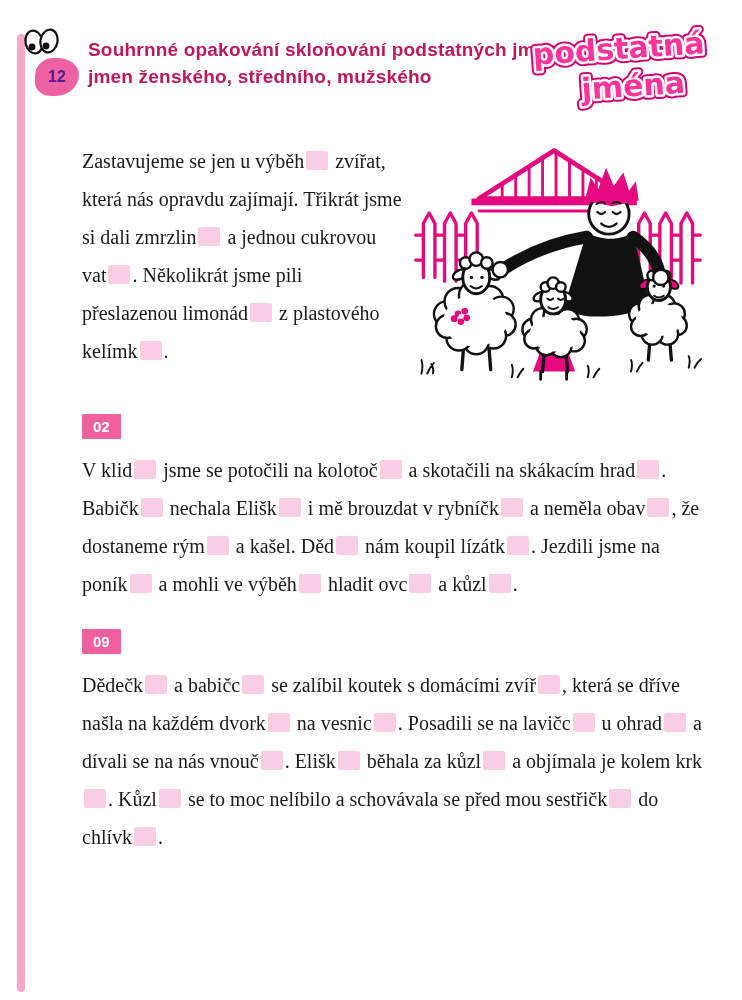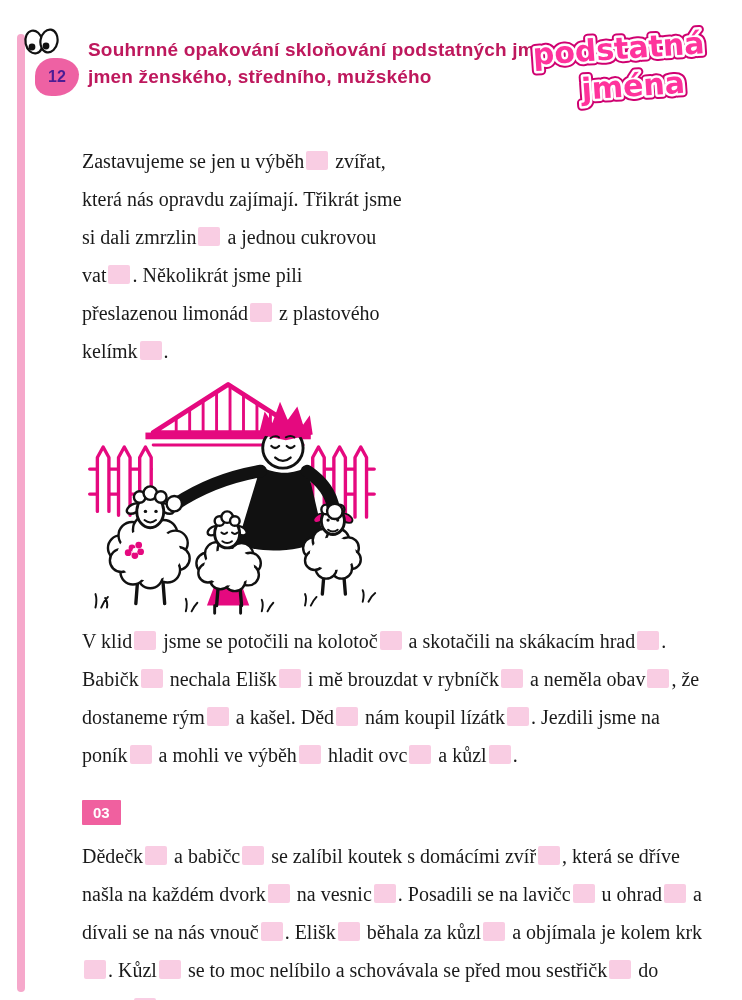--- a/index.html
+++ b/index.html
@@ -11,21 +11,21 @@
   .page-num{position:absolute;left:15px;top:58px;width:44px;height:38px;background:#ee61a3;
             border-radius:46% 54% 58% 42% / 52% 48% 62% 38%;
             display:flex;align-items:center;justify-content:center;
             color:#4c1d95;font:bold 16px "Liberation Sans",sans-serif;margin-left:20px;}
   .header{position:absolute;left:88px;top:36px;color:#be185d;
           font-family:"Liberation Sans",sans-serif;font-weight:bold;
           font-size:19px;line-height:27px;letter-spacing:.2px;}
   .logo{position:absolute;right:16px;top:22px;width:212px;height:94px;}
   .logo text{font-family:"DejaVu Sans",sans-serif;font-weight:bold;}
   .content{position:absolute;left:82px;top:142px;width:624px;}
-  .row1{display:flex;gap:6px;align-items:flex-start;flex-direction:column;}
+  .row1{display:flex;gap:6px;align-items:flex-start;}
   .para{font-size:20px;line-height:38px;margin:0;}
   .para.narrow{width:320px;flex:none;}
   .illo{flex:none;margin-top:-2px;}
   .badge{background:#f0609f;color:#fff;font:bold 15px/1 "Liberation Sans",sans-serif;
          padding:5px 11px;display:inline-block;margin:26px 0 12px 0;border-radius:1px;}
   .blank{display:inline-block;width:22px;height:19px;background:#f9cde3;
          border-radius:2px;vertical-align:-2px;margin:0 2px;}
 </style>
 </head>
 <body>
@@ -201,20 +201,23 @@
               <path d="M108,246 q2,-8 0,-13 M114,246 q3,-6 6,-9"></path>
               <path d="M187,246 q2,-8 0,-12 M193,246 q3,-6 6,-9"></path>
               <path d="M232,240 q2,-8 0,-12 M238,240 q3,-6 6,-9"></path>
               <path d="M292,236 q2,-8 0,-12 M298,236 q3,-6 7,-9"></path>
             </g>
           </g>
         </svg>
       </div>
     </div>
 
+    <div>
+      <div class="badge">02</div>
+    </div>
     <p class="para">V klid<span class="blank"></span> jsme se potočili na kolotoč<span class="blank"></span> a skotačili na skákacím hrad<span class="blank"></span>. Babičk<span class="blank"></span> nechala Elišk<span class="blank"></span> i mě brouzdat v rybníčk<span class="blank"></span> a neměla obav<span class="blank"></span>, že dostaneme rým<span class="blank"></span> a kašel. Děd<span class="blank"></span> nám koupil lízátk<span class="blank"></span>. Jezdili jsme na poník<span class="blank"></span> a mohli ve výběh<span class="blank"></span> hladit ovc<span class="blank"></span> a kůzl<span class="blank"></span>.</p>
 
     <div>
-      <div class="badge">03</div>
+      <div class="badge">09</div>
     </div>
     <p class="para">Dědečk<span class="blank"></span> a babičc<span class="blank"></span> se zalíbil koutek s domácími zvíř<span class="blank"></span>, která se dříve našla na každém dvork<span class="blank"></span> na vesnic<span class="blank"></span>. Posadili se na lavičc<span class="blank"></span> u ohrad<span class="blank"></span> a dívali se na nás vnouč<span class="blank"></span>. Elišk<span class="blank"></span> běhala za kůzl<span class="blank"></span> a objímala je kolem krk<span class="blank"></span>. Kůzl<span class="blank"></span> se to moc nelíbilo a schovávala se před mou sestřičk<span class="blank"></span> do chlívk<span class="blank"></span>.</p>
   </div>
 </div>
 
 </body></html>

